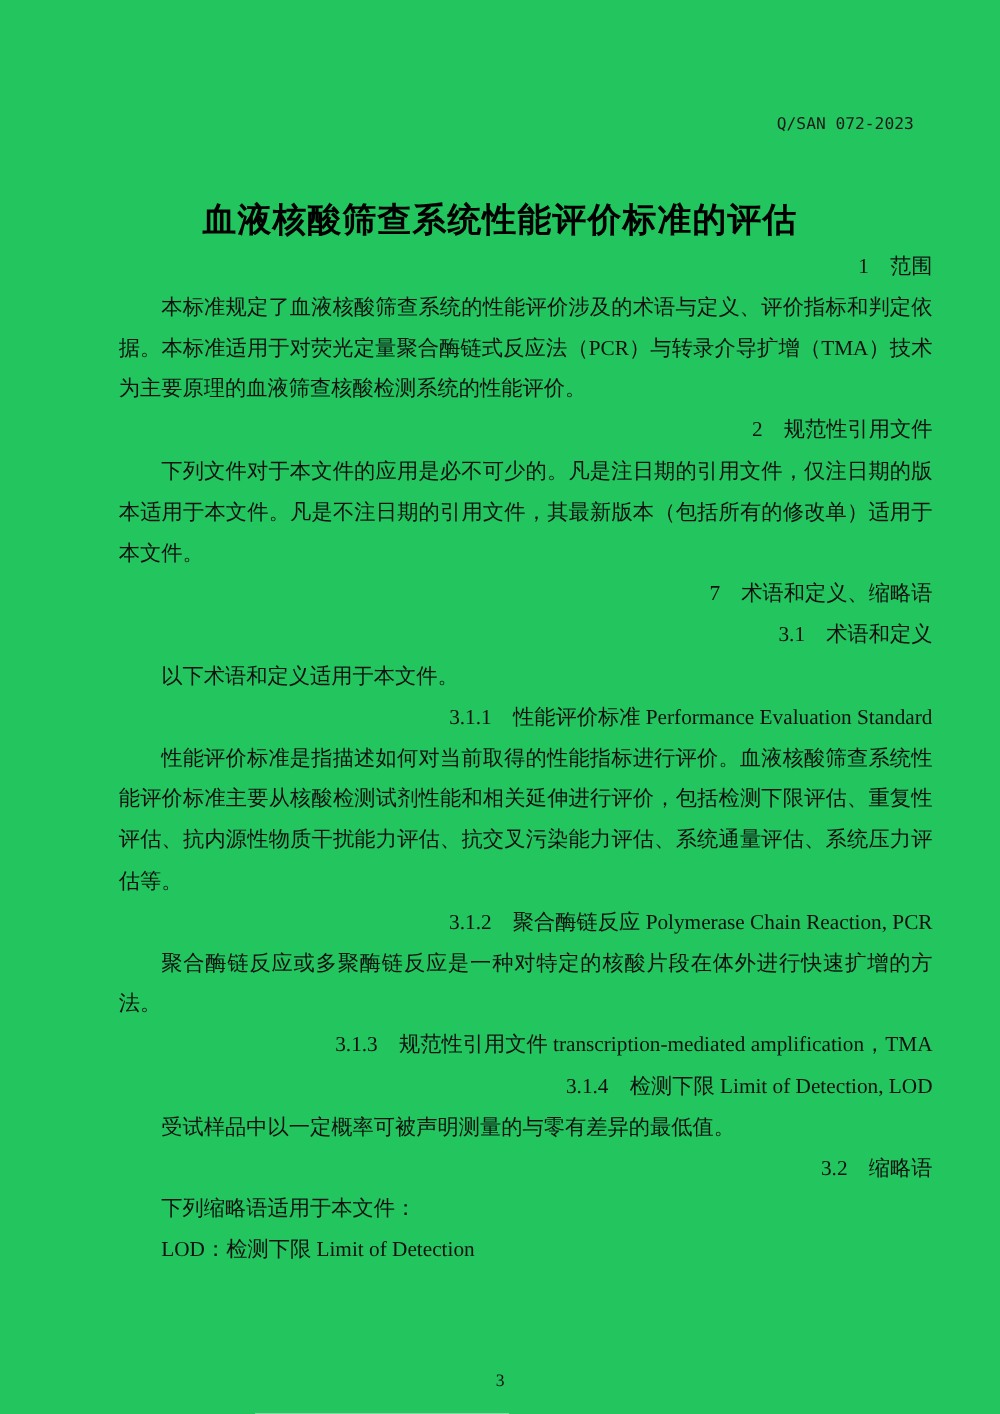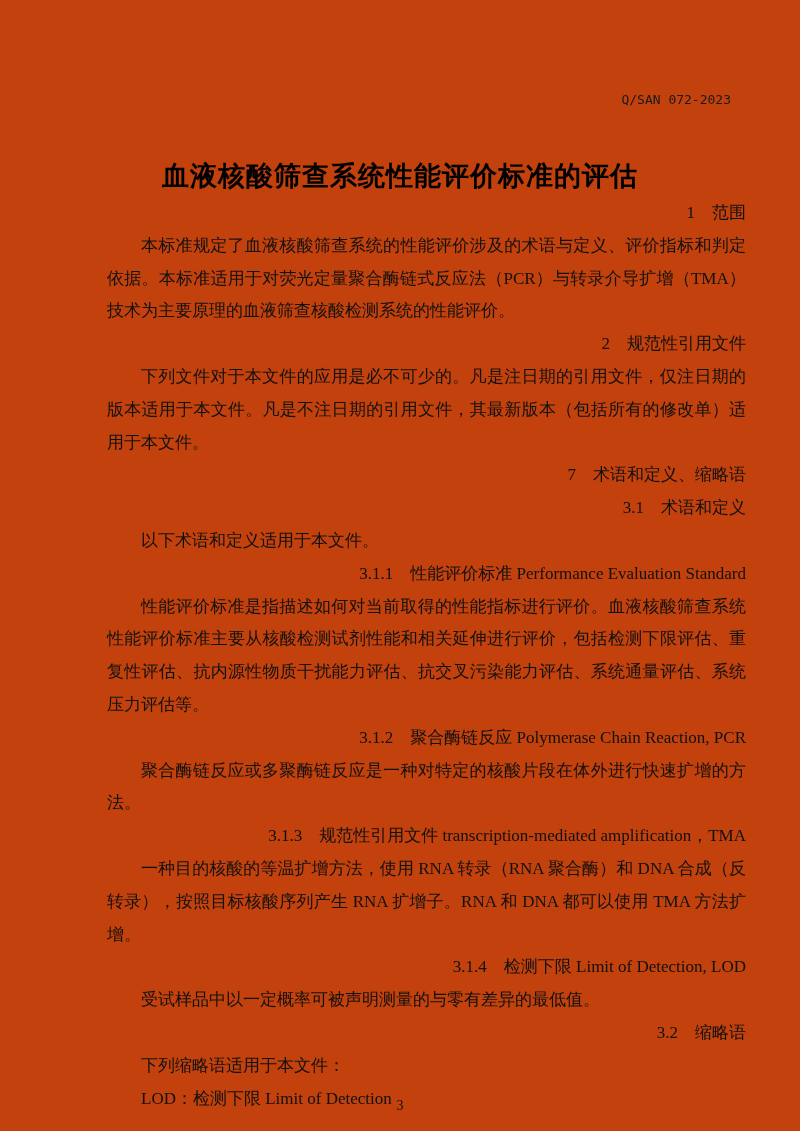--- a/index.html
+++ b/index.html
@@ -4,21 +4,21 @@
 <style>
   html, body {
     margin: 0;
     padding: 0;
     background: #ffffff;
   }
   .page {
     position: relative;
     width: 800px;
     height: 1131px;
-    background: #c2410c;
+    background: #22c55e;
     color: #111111;
     overflow: hidden;
     font-family: "Liberation Serif", "DejaVu Serif", serif;
   }
   .doc-number {
     position: absolute;
     top: 92px;
     right: 69px;
     font-family: "DejaVu Sans Mono", "Liberation Mono", monospace;
     font-size: 13px;
@@ -51,21 +51,20 @@
     padding: 0;
   }
   .doc-body p.heading {
     text-align: right;
     text-indent: 0;
     white-space: nowrap;
   }
   .doc-body p.para {
     text-align: justify;
     text-indent: 2em;
-    margin-left: 12px;
   }
   .page-number {
     position: absolute;
     bottom: 17px;
     left: 0;
     right: 0;
     text-align: center;
     font-size: 14px;
     color: #111111;
   }
@@ -84,21 +83,20 @@
       <p class="heading">2　规范性引用文件</p>
       <p class="para">下列文件对于本文件的应用是必不可少的。凡是注日期的引用文件，仅注日期的版本适用于本文件。凡是不注日期的引用文件，其最新版本（包括所有的修改单）适用于本文件。</p>
       <p class="heading">7　术语和定义、缩略语</p>
       <p class="heading">3.1　术语和定义</p>
       <p class="para">以下术语和定义适用于本文件。</p>
       <p class="heading">3.1.1　性能评价标准 Performance Evaluation Standard</p>
       <p class="para">性能评价标准是指描述如何对当前取得的性能指标进行评价。血液核酸筛查系统性能评价标准主要从核酸检测试剂性能和相关延伸进行评价，包括检测下限评估、重复性评估、抗内源性物质干扰能力评估、抗交叉污染能力评估、系统通量评估、系统压力评估等。</p>
       <p class="heading">3.1.2　聚合酶链反应 Polymerase Chain Reaction, PCR</p>
       <p class="para">聚合酶链反应或多聚酶链反应是一种对特定的核酸片段在体外进行快速扩增的方法。</p>
       <p class="heading">3.1.3　规范性引用文件 transcription-mediated amplification，TMA</p>
-      <p class="para">一种目的核酸的等温扩增方法，使用 RNA 转录（RNA 聚合酶）和 DNA 合成（反转录），按照目标核酸序列产生 RNA 扩增子。RNA 和 DNA 都可以使用 TMA 方法扩增。</p>
       <p class="heading">3.1.4　检测下限 Limit of Detection, LOD</p>
       <p class="para">受试样品中以一定概率可被声明测量的与零有差异的最低值。</p>
       <p class="heading">3.2　缩略语</p>
       <p class="para">下列缩略语适用于本文件：</p>
       <p class="para">LOD：检测下限 Limit of Detection</p>
     </div>
 
   <div class="page-number">3</div>
 </div>
 

